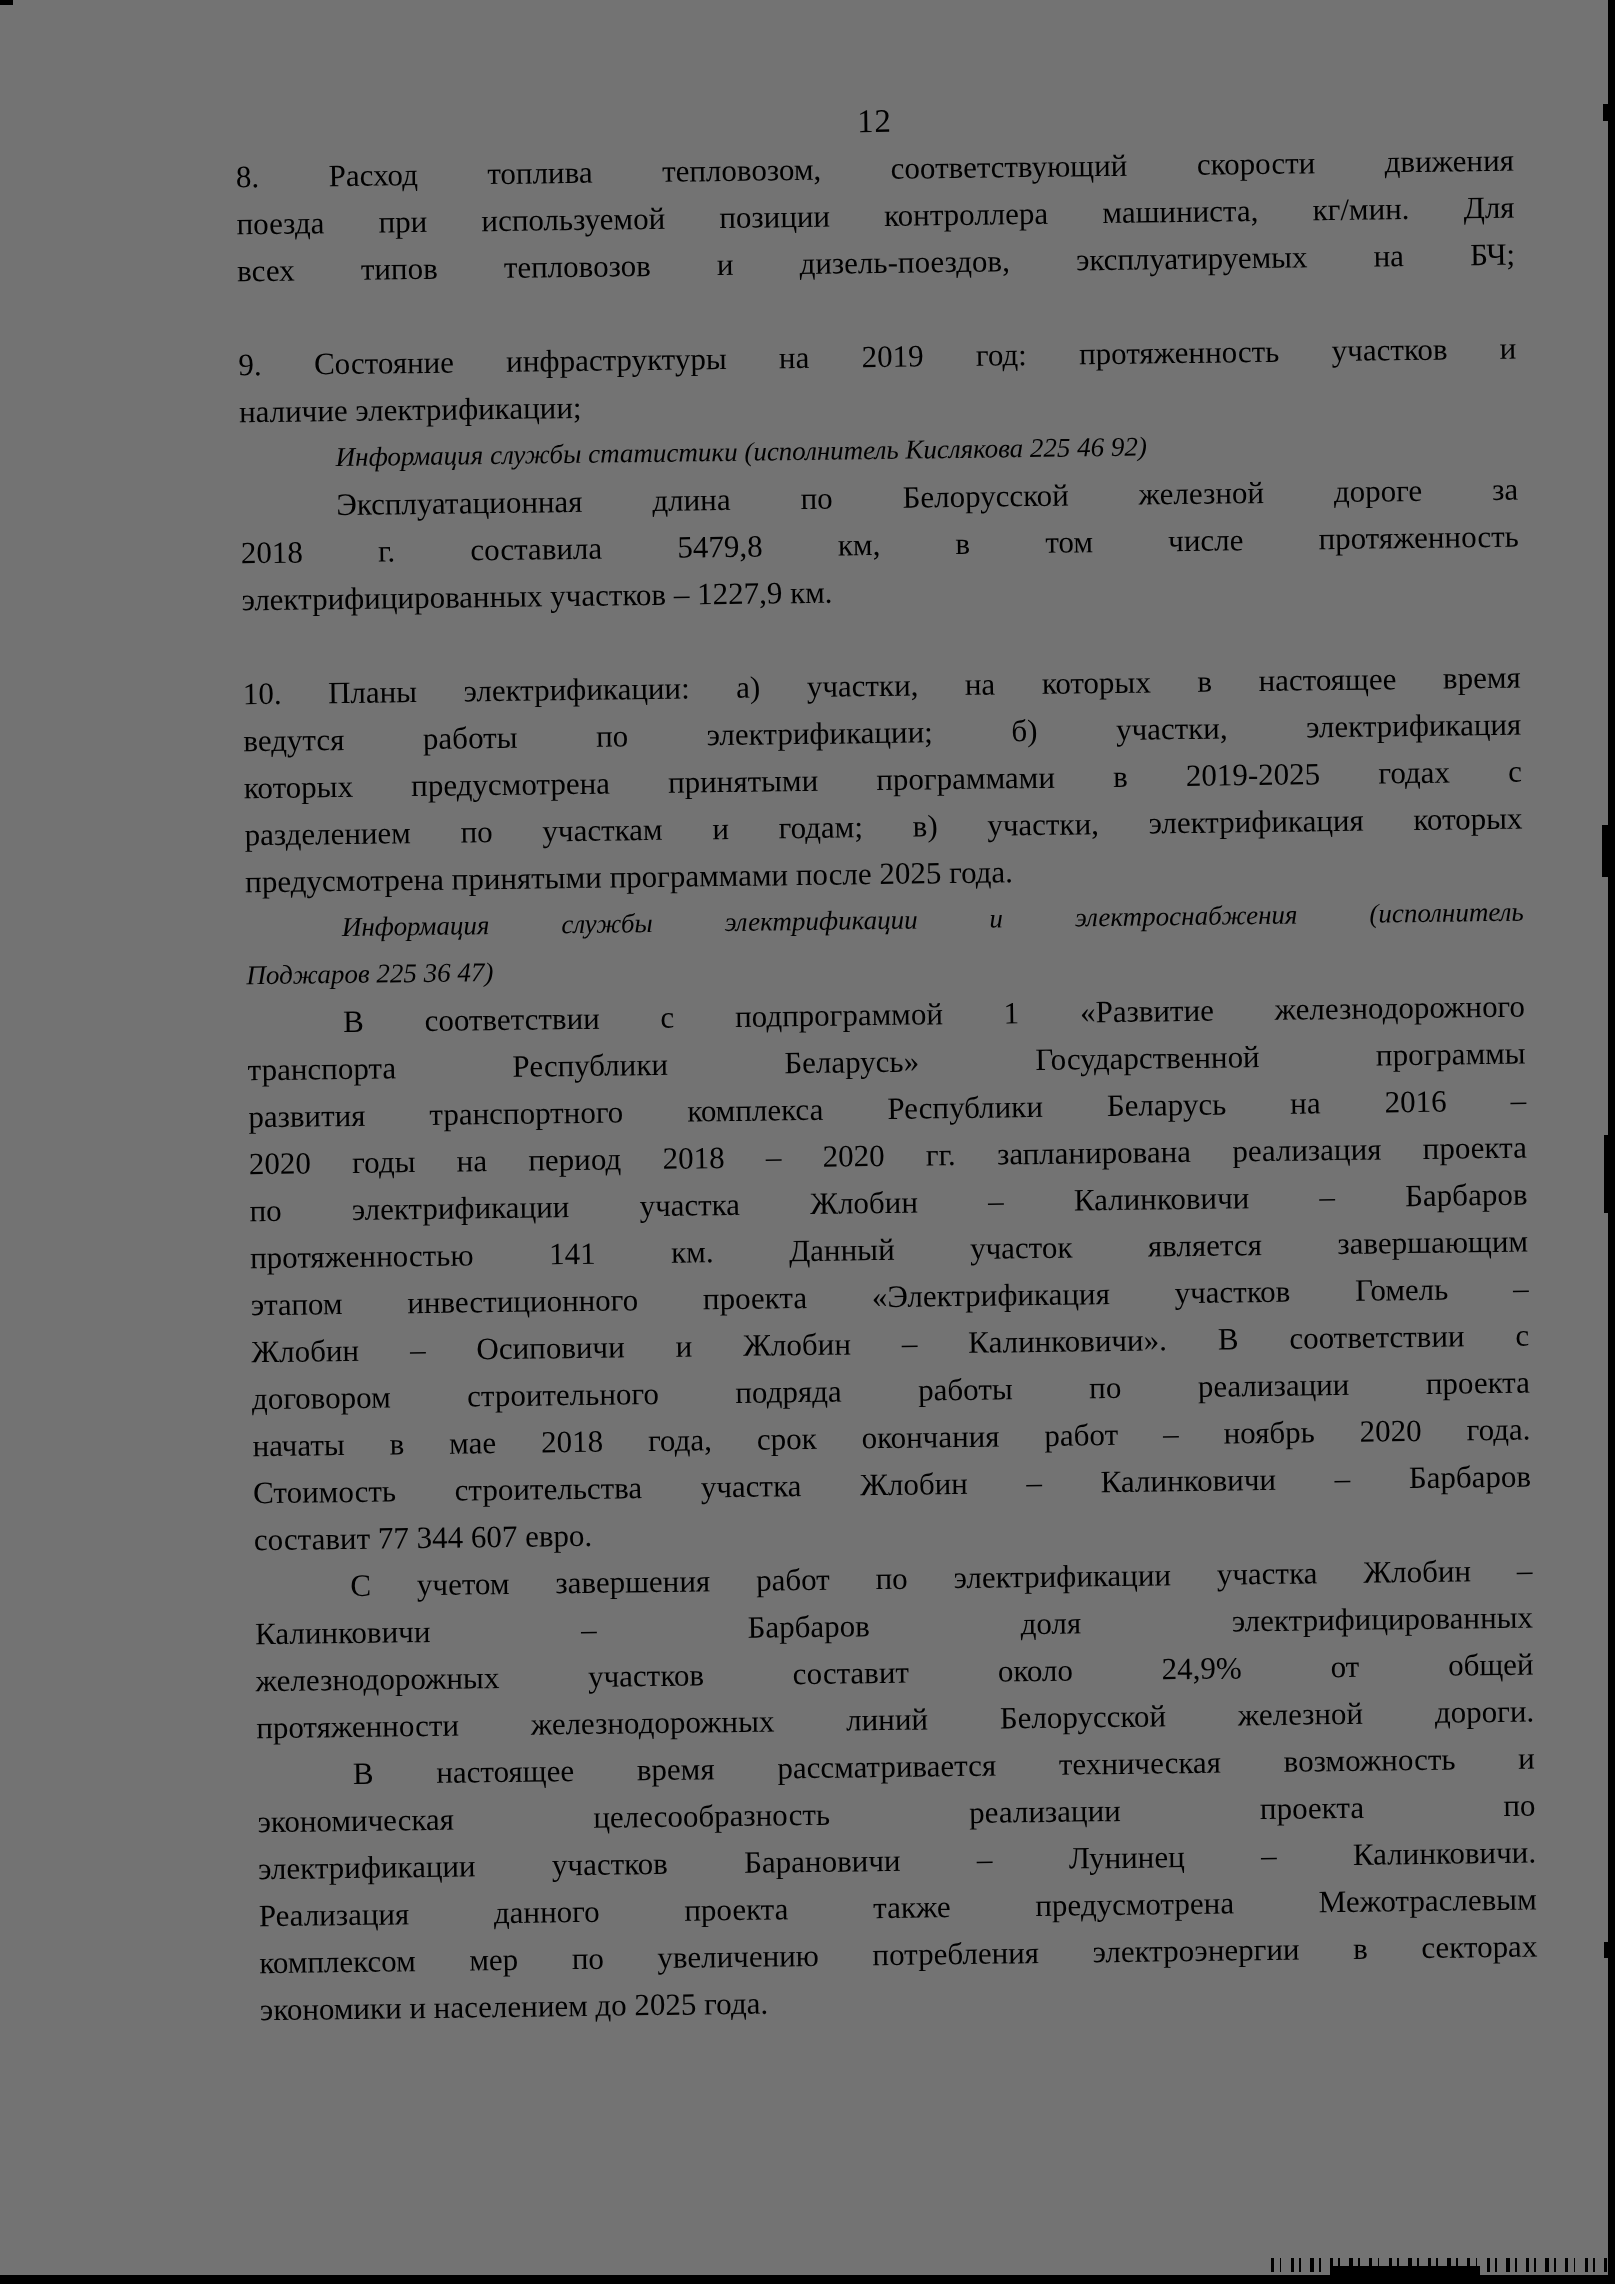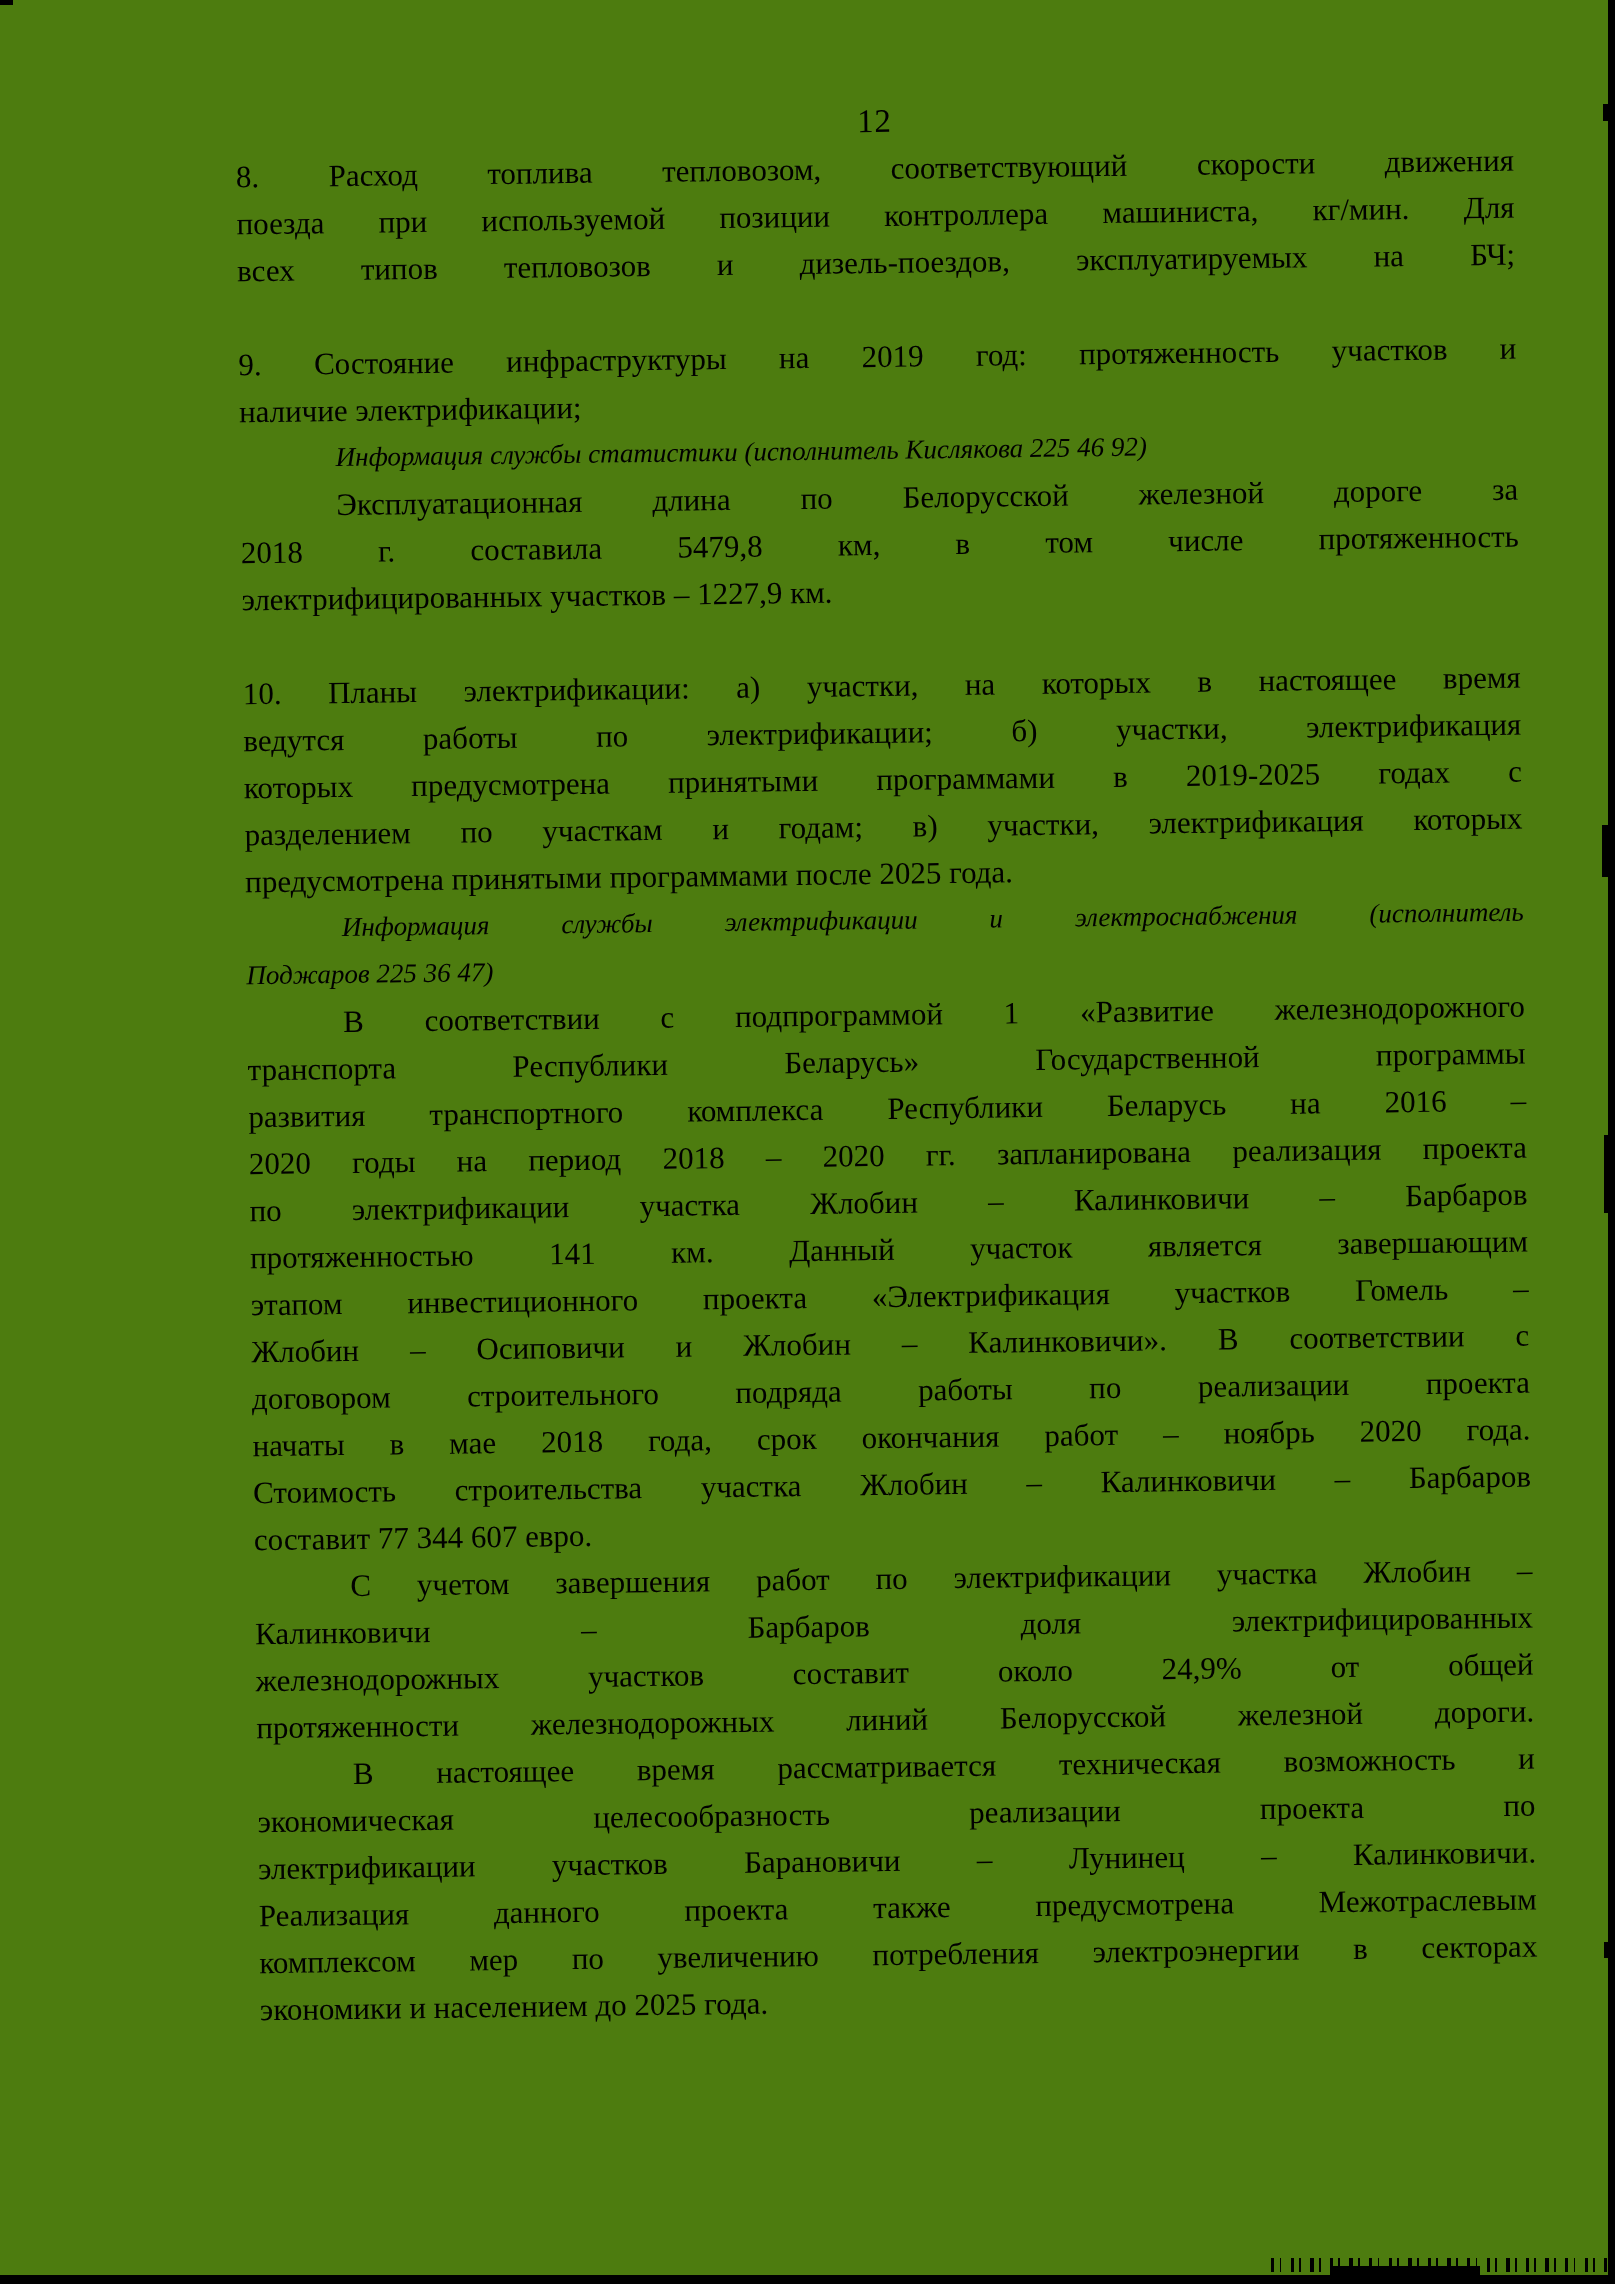--- a/index.html
+++ b/index.html
@@ -1,21 +1,21 @@
 <!DOCTYPE html>
 <html style="font-size:10.4px"><head>
 <meta charset="utf-8">
 <style>
   html,body{margin:0;padding:0;}
   body{
     width:1616px;height:2284px;position:relative;overflow:hidden;
     background:#ffffff;color:#000000;
     font-family:"Liberation Serif","DejaVu Serif",serif;
   }
-  .sheet{position:absolute;inset:0;background:#4d7c0f;}
+  .sheet{position:absolute;inset:0;background:#737373;}
   
   .content{
     position:absolute;left:235px;top:98px;width:1278px;
     transform:rotate(-0.75deg);transform-origin:50% 0;
   }
   .page-number{
     text-align:center;font-size:33px;line-height:47px;letter-spacing:0.7px;
   }
   .block{margin:0;}
   .block.gap{margin-top:47px;}

